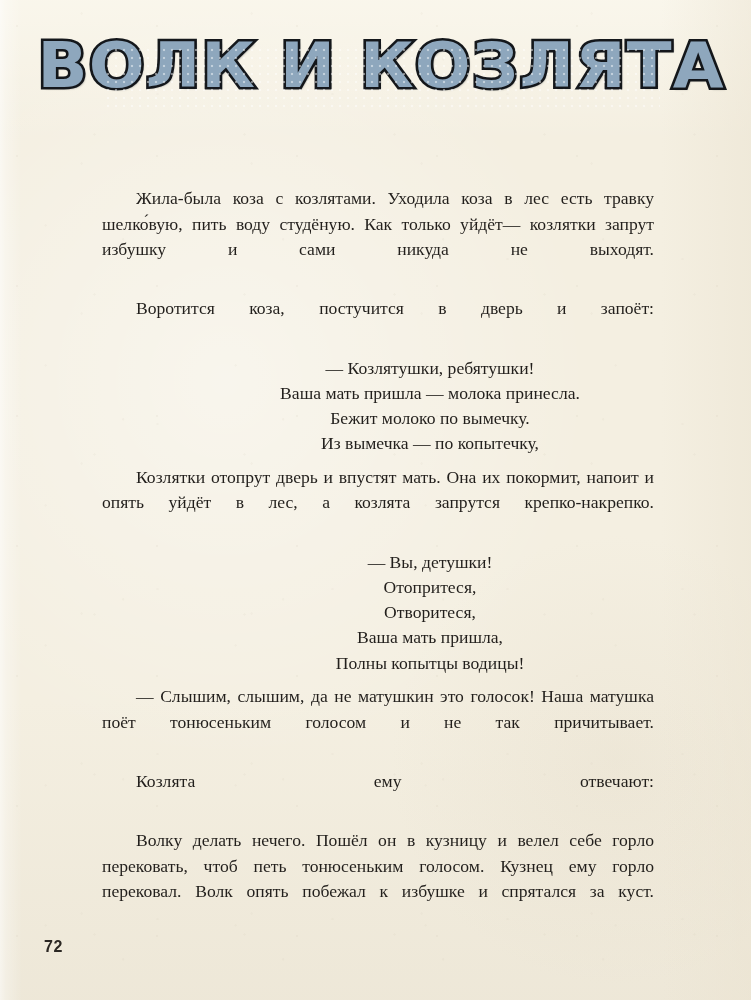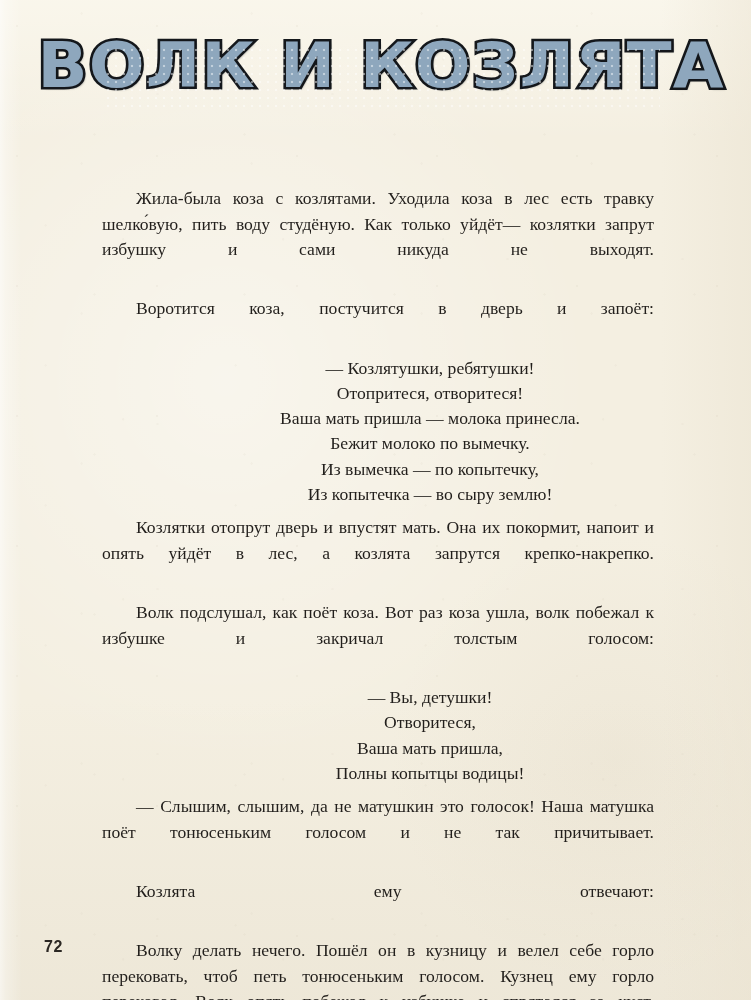--- a/index.html
+++ b/index.html
@@ -140,30 +140,28 @@
   <div id="title-block">
     <div id="story-title">ВОЛК И КОЗЛЯТА</div>
   </div>
   <div id="title-dots"></div>
 
   <div id="body-text">
       <p class="para">Жила-была коза с козлятами. Уходила коза в лес есть травку шелко́вую, пить воду студёную. Как только уйдёт— козлятки запрут избушку и сами никуда не выходят.</p>
       <p class="para">Воротится коза, постучится в дверь и запоёт:</p>
       <div class="verse">
         <div class="verse-line">— Козлятушки, ребятушки!</div>
-        <div class="verse-line">Отопритеся, отворитеся!</div>
         <div class="verse-line">Ваша мать пришла — молока принесла.</div>
         <div class="verse-line">Бежит молоко по вымечку.</div>
         <div class="verse-line">Из вымечка — по копытечку,</div>
-        <div class="verse-line">Из копытечка — во сыру землю!</div>
       </div>
       <p class="para">Козлятки отопрут дверь и впустят мать. Она их покормит, напоит и опять уйдёт в лес, а козлята запрутся крепко-накрепко.</p>
-      <p class="para">Волк подслушал, как поёт коза. Вот раз коза ушла, волк побежал к избушке и закричал толстым голосом:</p>
       <div class="verse">
         <div class="verse-line">— Вы, детушки!</div>
+        <div class="verse-line">Отопритеся,</div>
         <div class="verse-line">Отворитеся,</div>
         <div class="verse-line">Ваша мать пришла,</div>
         <div class="verse-line">Полны копытцы водицы!</div>
       </div>
       <p class="para">— Слышим, слышим, да не матушкин это голосок! Наша матушка поёт тонюсеньким голосом и не так причитывает.</p>
       <p class="para">Козлята ему отвечают:</p>
       <p class="para">Волку делать нечего. Пошёл он в кузницу и велел себе горло перековать, чтоб петь тонюсеньким голосом. Кузнец ему горло перековал. Волк опять побежал к избушке и спрятался за куст.</p>
     </div>
 
   <div id="page-number">72</div>

